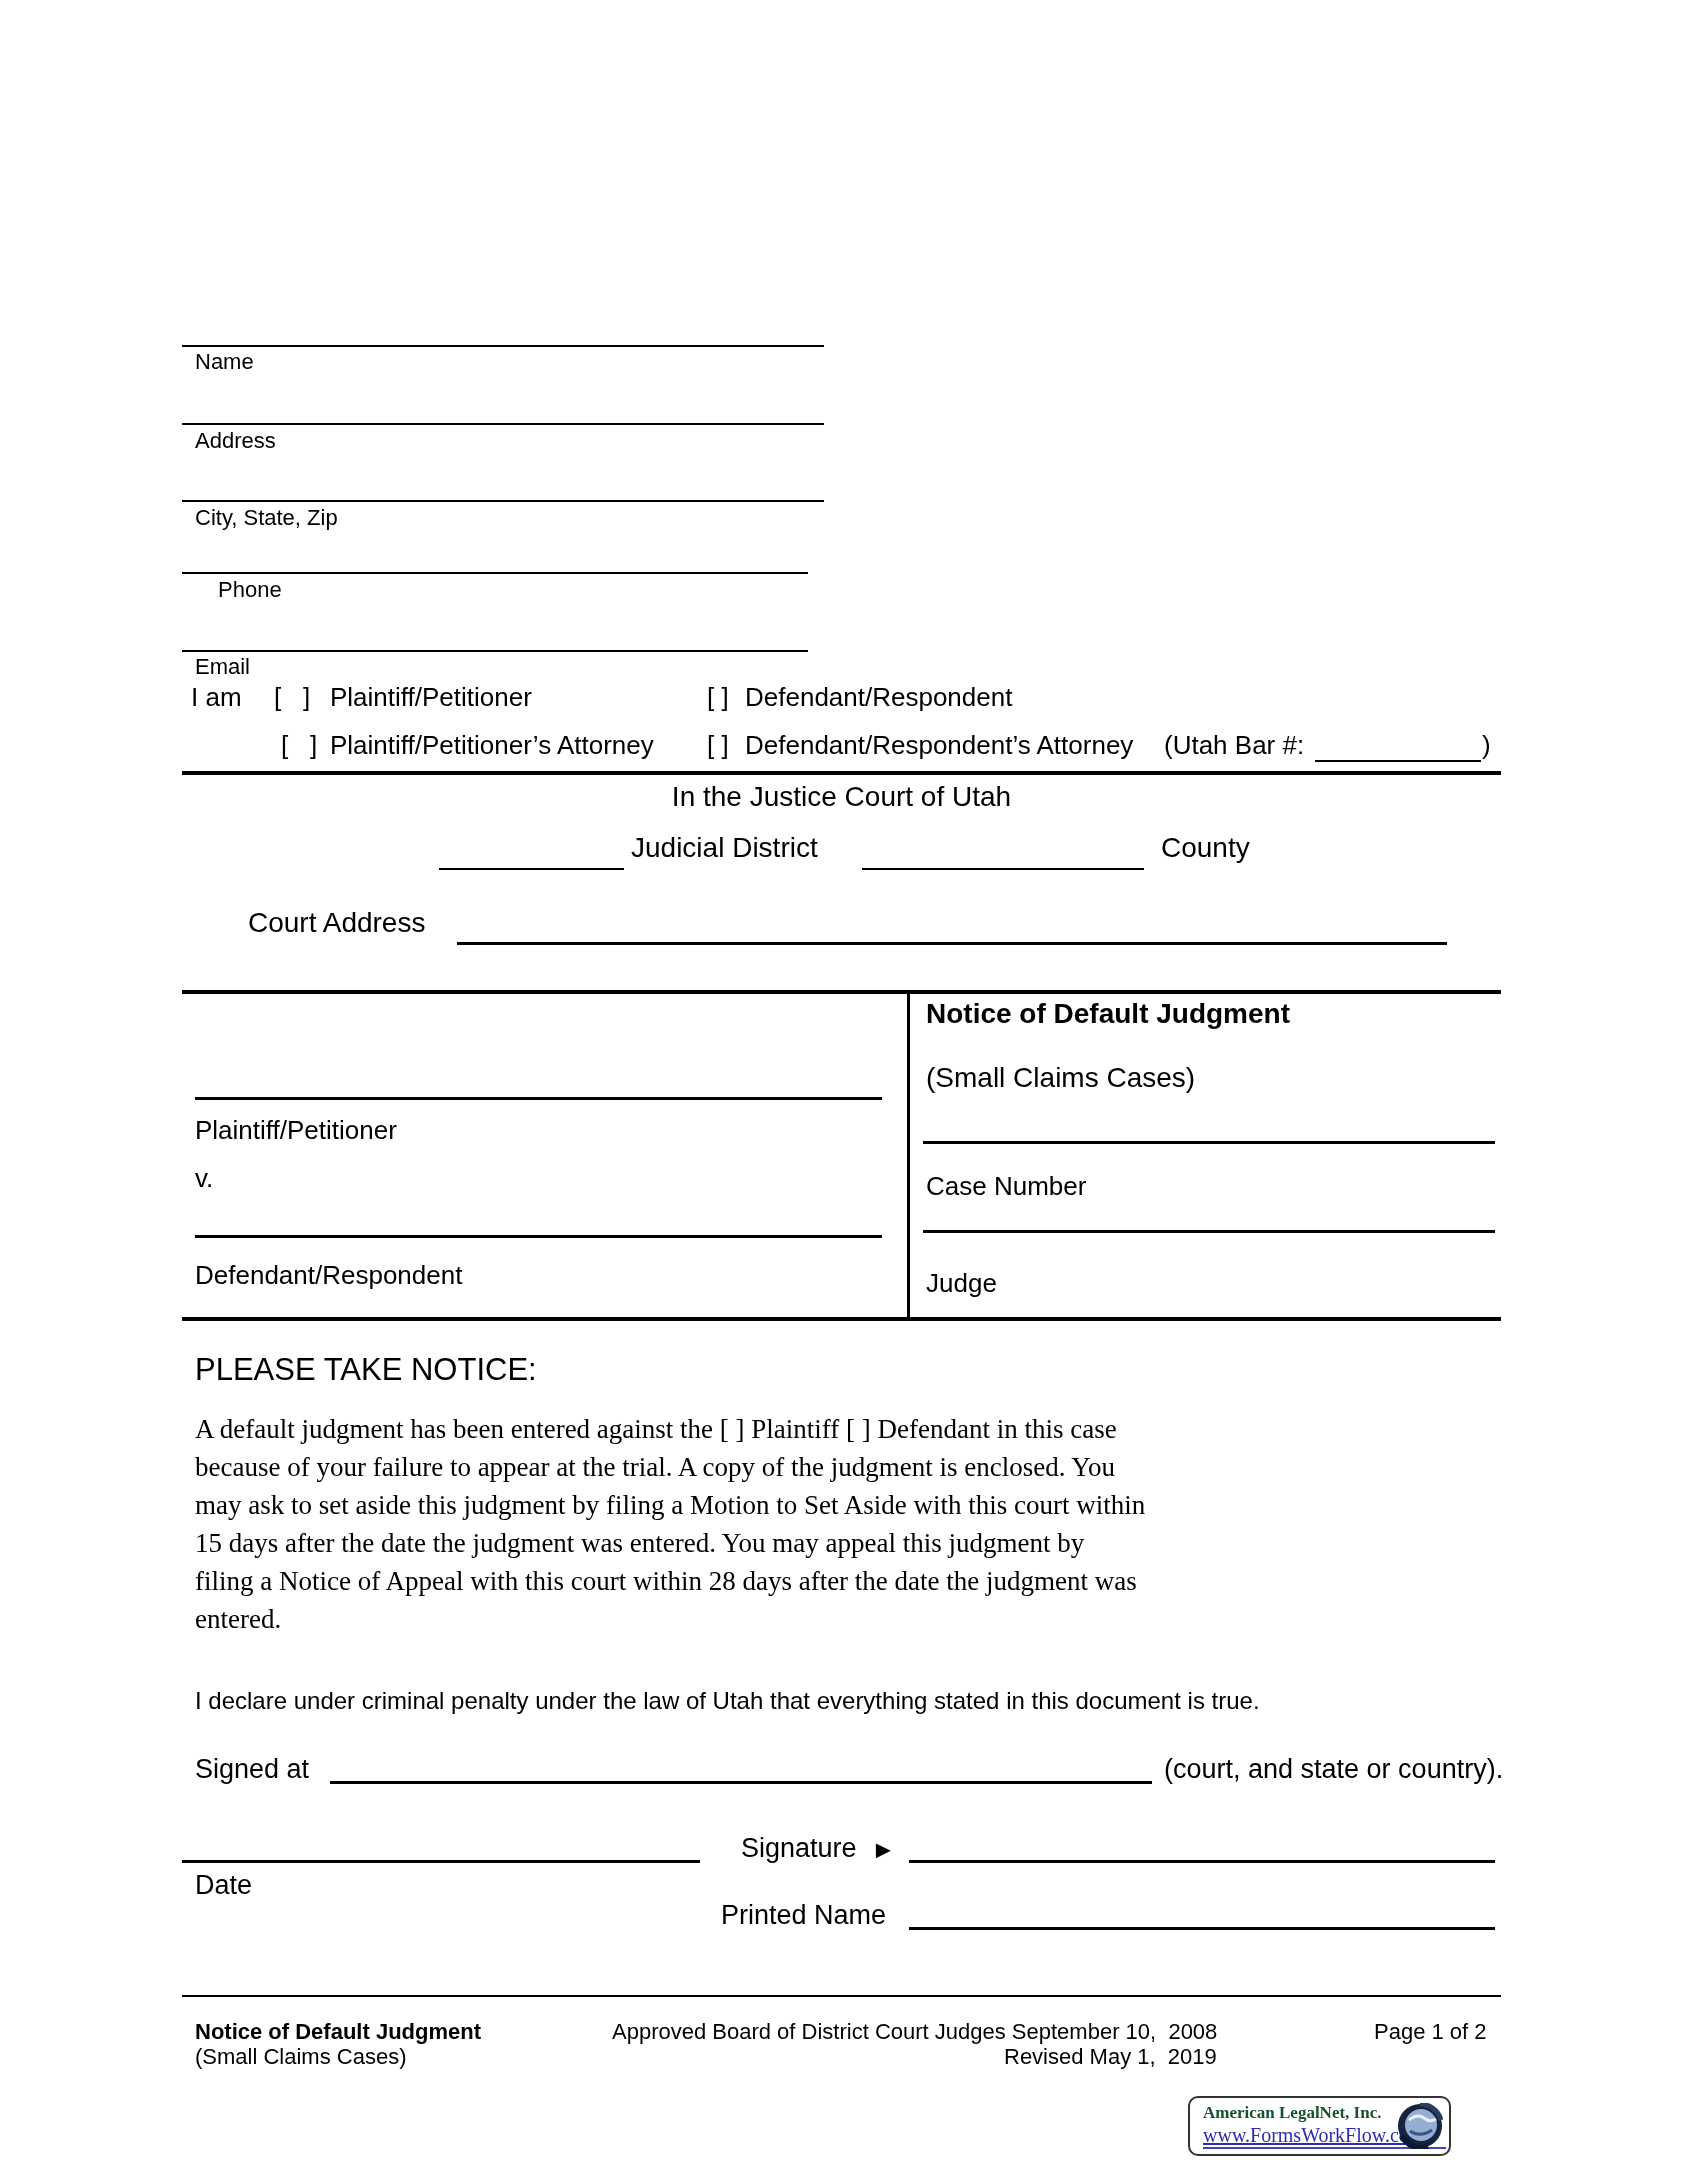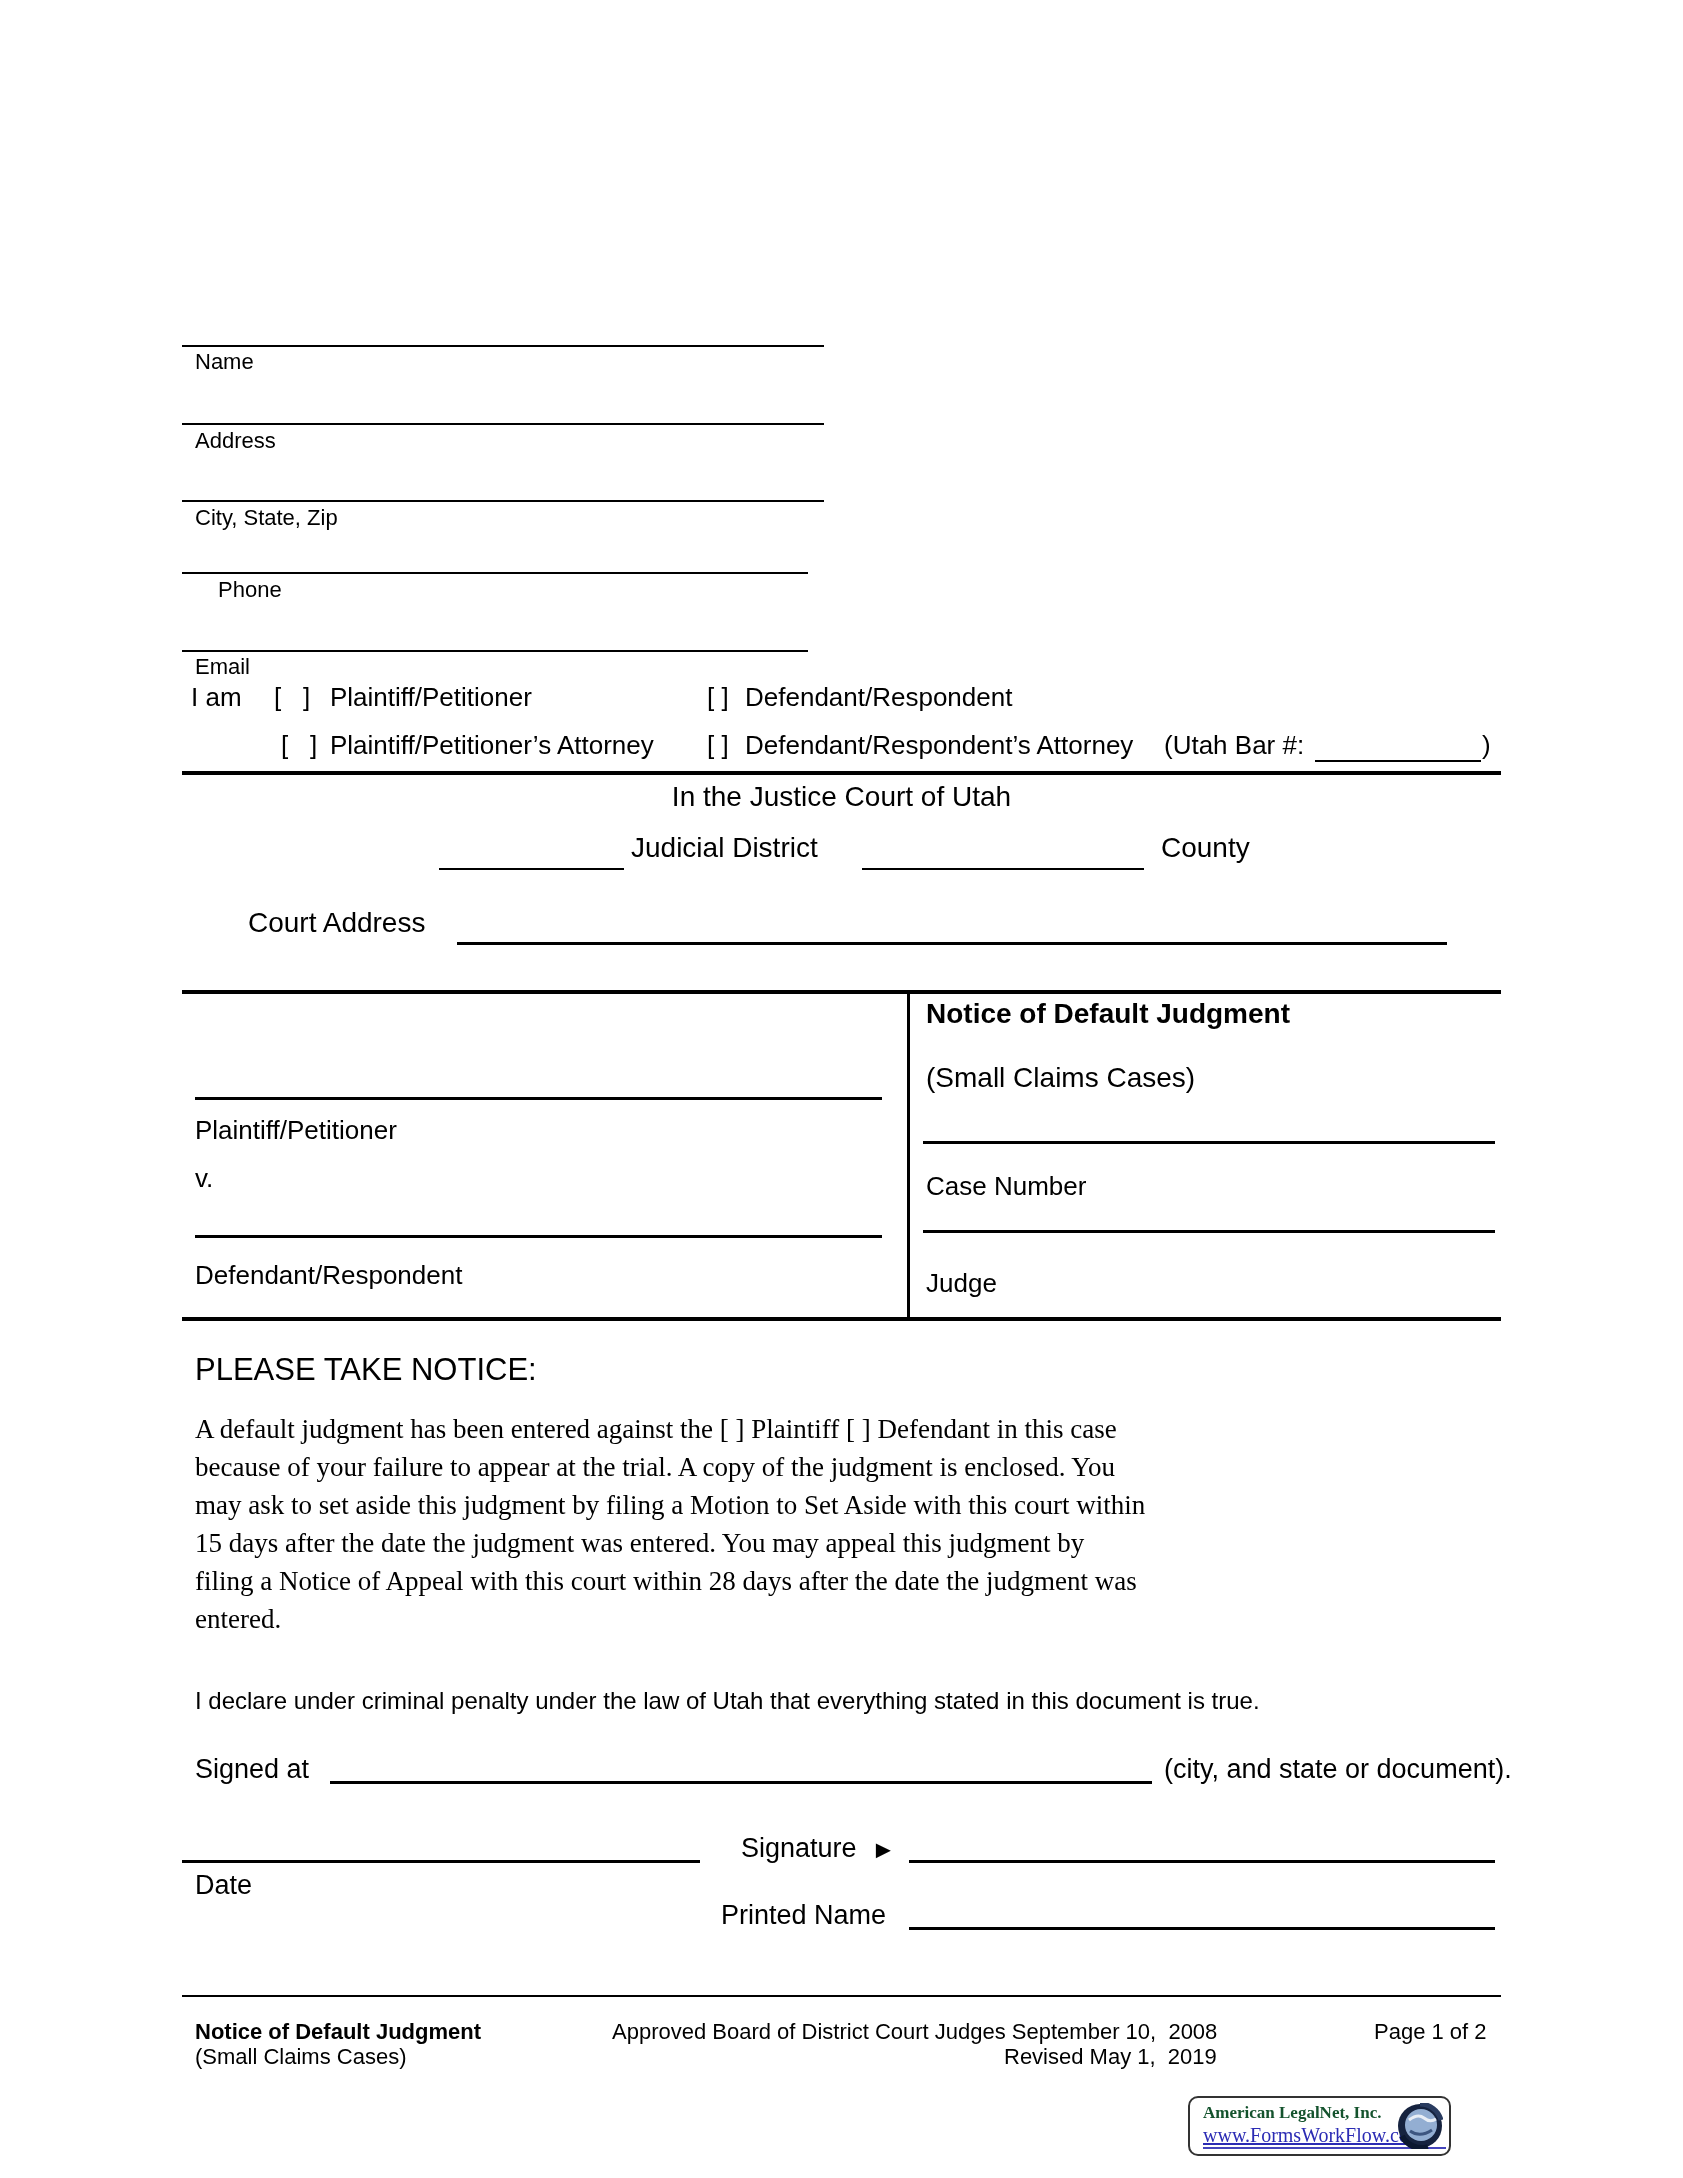--- a/index.html
+++ b/index.html
@@ -91,21 +91,21 @@
 because of your failure to appear at the trial. A copy of the judgment is enclosed. You
 may ask to set aside this judgment by filing a Motion to Set Aside with this court within
 15 days after the date the judgment was entered. You may appeal this judgment by
 filing a Notice of Appeal with this court within 28 days after the date the judgment was
 entered.</div>
 
   <div class="t fs24" style="left:195px;top:1688px;">I declare under criminal penalty under the law of Utah that everything stated in this document is true.</div>
 
   <div class="t fs27" style="left:195px;top:1754px;">Signed at</div>
   <div class="ln" style="left:330px;top:1781px;width:822px;height:3px;"></div>
-  <div class="t fs27" style="left:1164px;top:1754px;">(city, and state or document).</div>
+  <div class="t fs27" style="left:1164px;top:1754px;">(court, and state or country).</div>
 
   <div class="ln" style="left:182px;top:1860px;width:518px;height:3px;"></div>
   <div class="t fs27" style="left:195px;top:1870px;">Date</div>
   <div class="t fs27" style="left:741px;top:1833px;">Signature</div>
   <div class="t" style="left:871px;top:1835px;font-size:25px;">►</div>
   <div class="ln" style="left:909px;top:1860px;width:586px;height:3px;"></div>
   <div class="t fs27" style="left:721px;top:1900px;">Printed Name</div>
   <div class="ln" style="left:909px;top:1927px;width:586px;height:3px;"></div>
 
   <div class="ln" style="left:182px;top:1995px;width:1319px;"></div>

